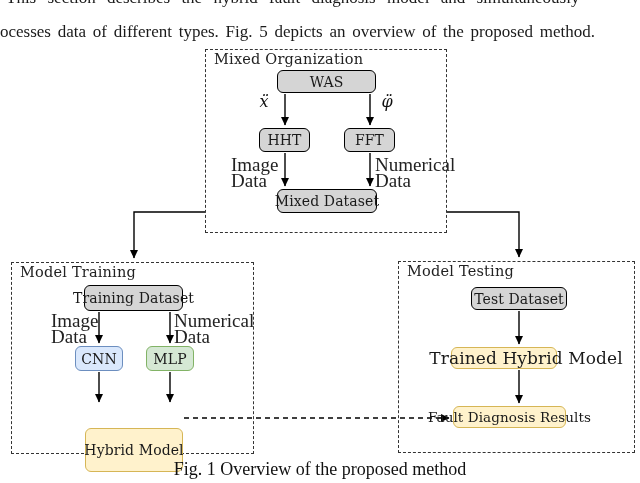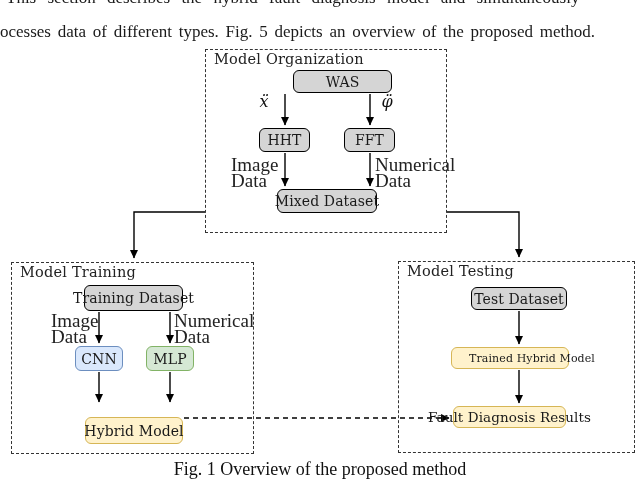--- a/index.html
+++ b/index.html
@@ -37,30 +37,30 @@
   .node{
     position:absolute;box-sizing:border-box;border-radius:6px;
     display:flex;align-items:center;justify-content:center;
     font-family:"DejaVu Serif","Liberation Serif",serif;
     font-size:14px;color:#1a1a1a;white-space:nowrap;letter-spacing:.1px;
   }
   .n-gray{background:#d5d5d5;border:1.7px solid #000;}
   .n-blue{background:#dae8fc;border:1.6px solid #6c8ebf;}
   .n-green{background:#d5e8d4;border:1.6px solid #82b366;}
   .n-yellow{background:#fff2cc;border:1.6px solid #d6b656;}
-  .n-was{left:293px;top:70px;width:99px;height:23px;}
+  .n-was{left:277px;top:70px;width:99px;height:23px;}
   .n-hht{left:259px;top:128px;width:51px;height:24px;}
   .n-fft{left:344px;top:128px;width:51px;height:24px;}
   .n-mixed{left:277px;top:189px;width:100px;height:24px;}
   .n-traindata{left:84px;top:285px;width:99px;height:26px;}
   .n-cnn{left:75px;top:346px;width:48px;height:25px;}
   .n-mlp{left:146px;top:346px;width:48px;height:25px;}
-  .n-hybrid{left:85px;top:417px;width:98px;height:27px;}
+  .n-hybrid{left:85px;top:428px;width:98px;height:44px;}
   .n-testdata{left:471px;top:287px;width:96px;height:23px;}
-  .n-thm{left:451px;top:347px;width:118px;height:22px;font-size:11px;padding-left:44px;}
+  .n-thm{left:451px;top:347px;width:106px;height:22px;font-size:17px;padding-left:44px;}
   .n-fdr{left:453px;top:406px;width:113px;height:22px;font-size:13.5px;}
   .edge-label{
     position:absolute;font-family:Liberation Serif, serif;
     font-size:19px;color:#222;text-align:left;line-height:15.5px;
     white-space:pre-line;
   }
   .math{
     position:absolute;font-family:"DejaVu Serif","Liberation Serif",serif;
     font-style:italic;font-size:16px;color:#111;text-align:center;
   }
@@ -96,21 +96,21 @@
       <path d="M170,312 L170,343" marker-end="url(#arr)"></path>
       <path d="M99,372 L99,402" marker-end="url(#arr)"></path>
       <path d="M170,372 L170,402" marker-end="url(#arr)"></path>
       <path d="M519,311 L519,344" marker-end="url(#arr)"></path>
       <path d="M519,370 L519,403" marker-end="url(#arr)"></path>
       <path d="M184,418 L449,418" stroke-dasharray="5,4" marker-end="url(#arr)"></path>
     </g>
   </svg>
 
   <div class="group g-org">
-    <span class="group-label">Model Organization</span>
+    <span class="group-label">Mixed Organization</span>
   </div>
   <div class="group g-train">
     <span class="group-label">Model Training</span>
   </div>
   <div class="group g-test">
     <span class="group-label">Model Testing</span>
   </div>
 
   <div class="node n-gray n-was">WAS</div>
   <div class="node n-gray n-hht">HHT</div>

